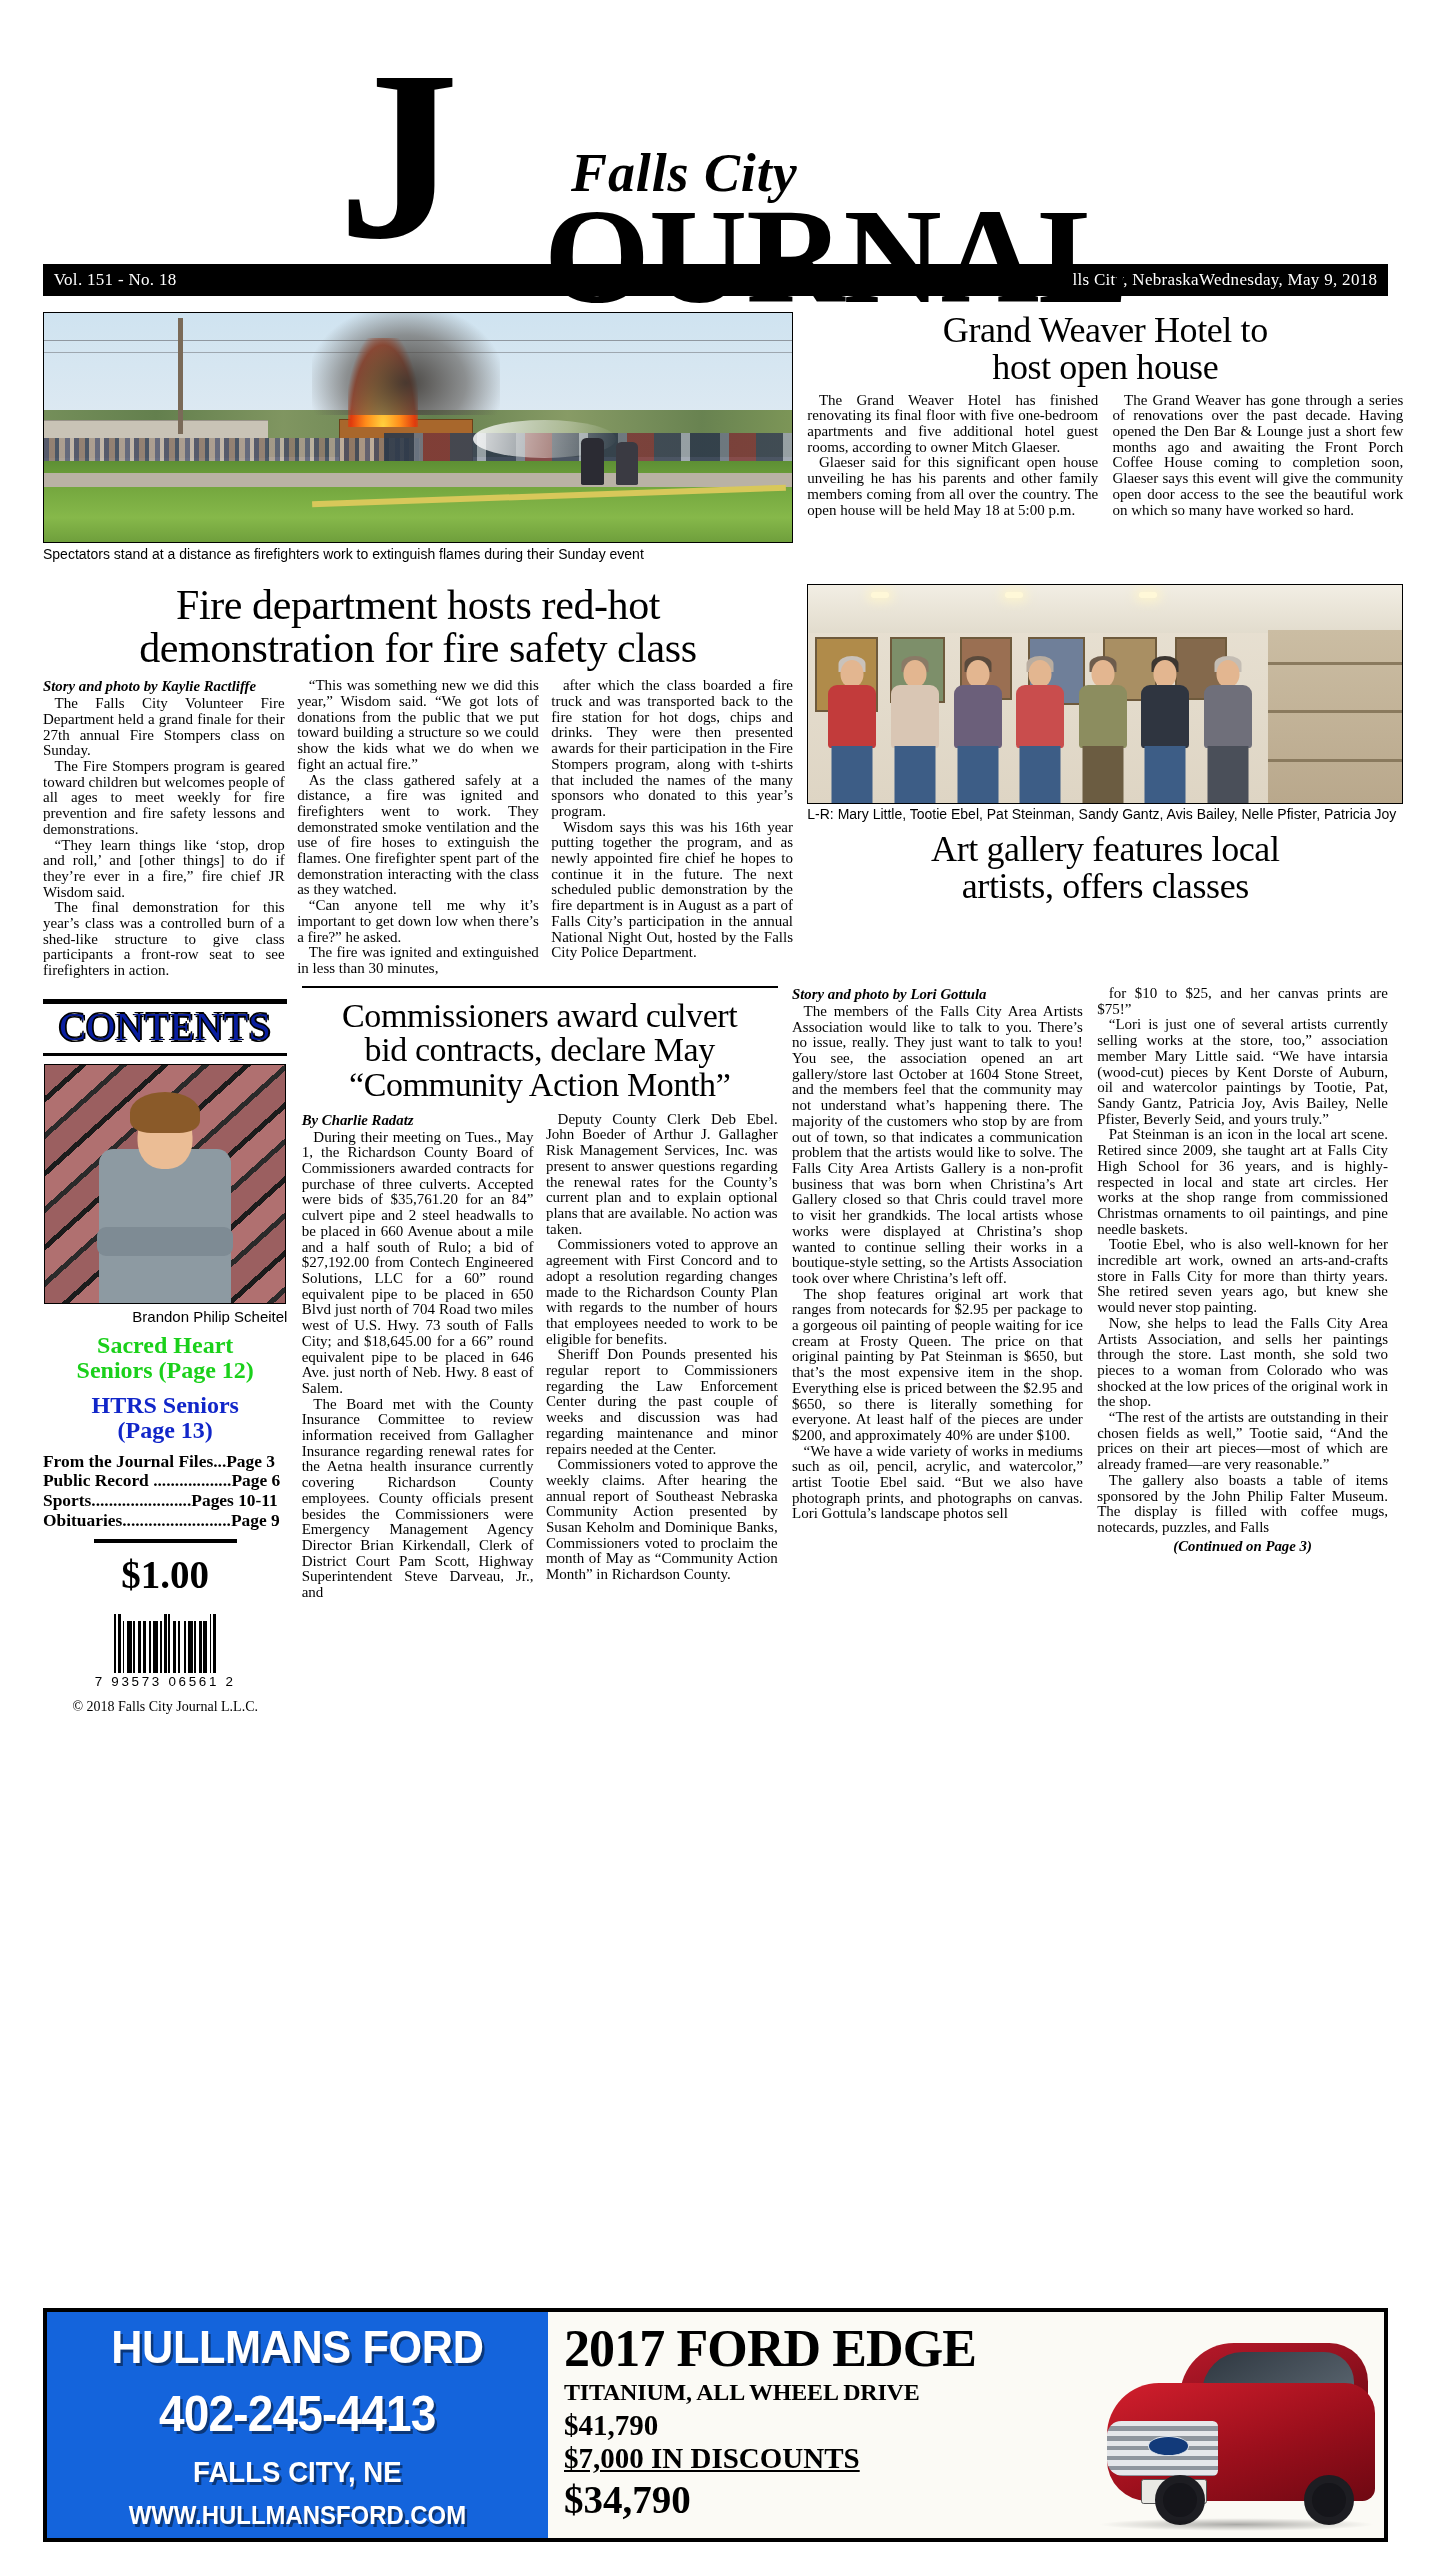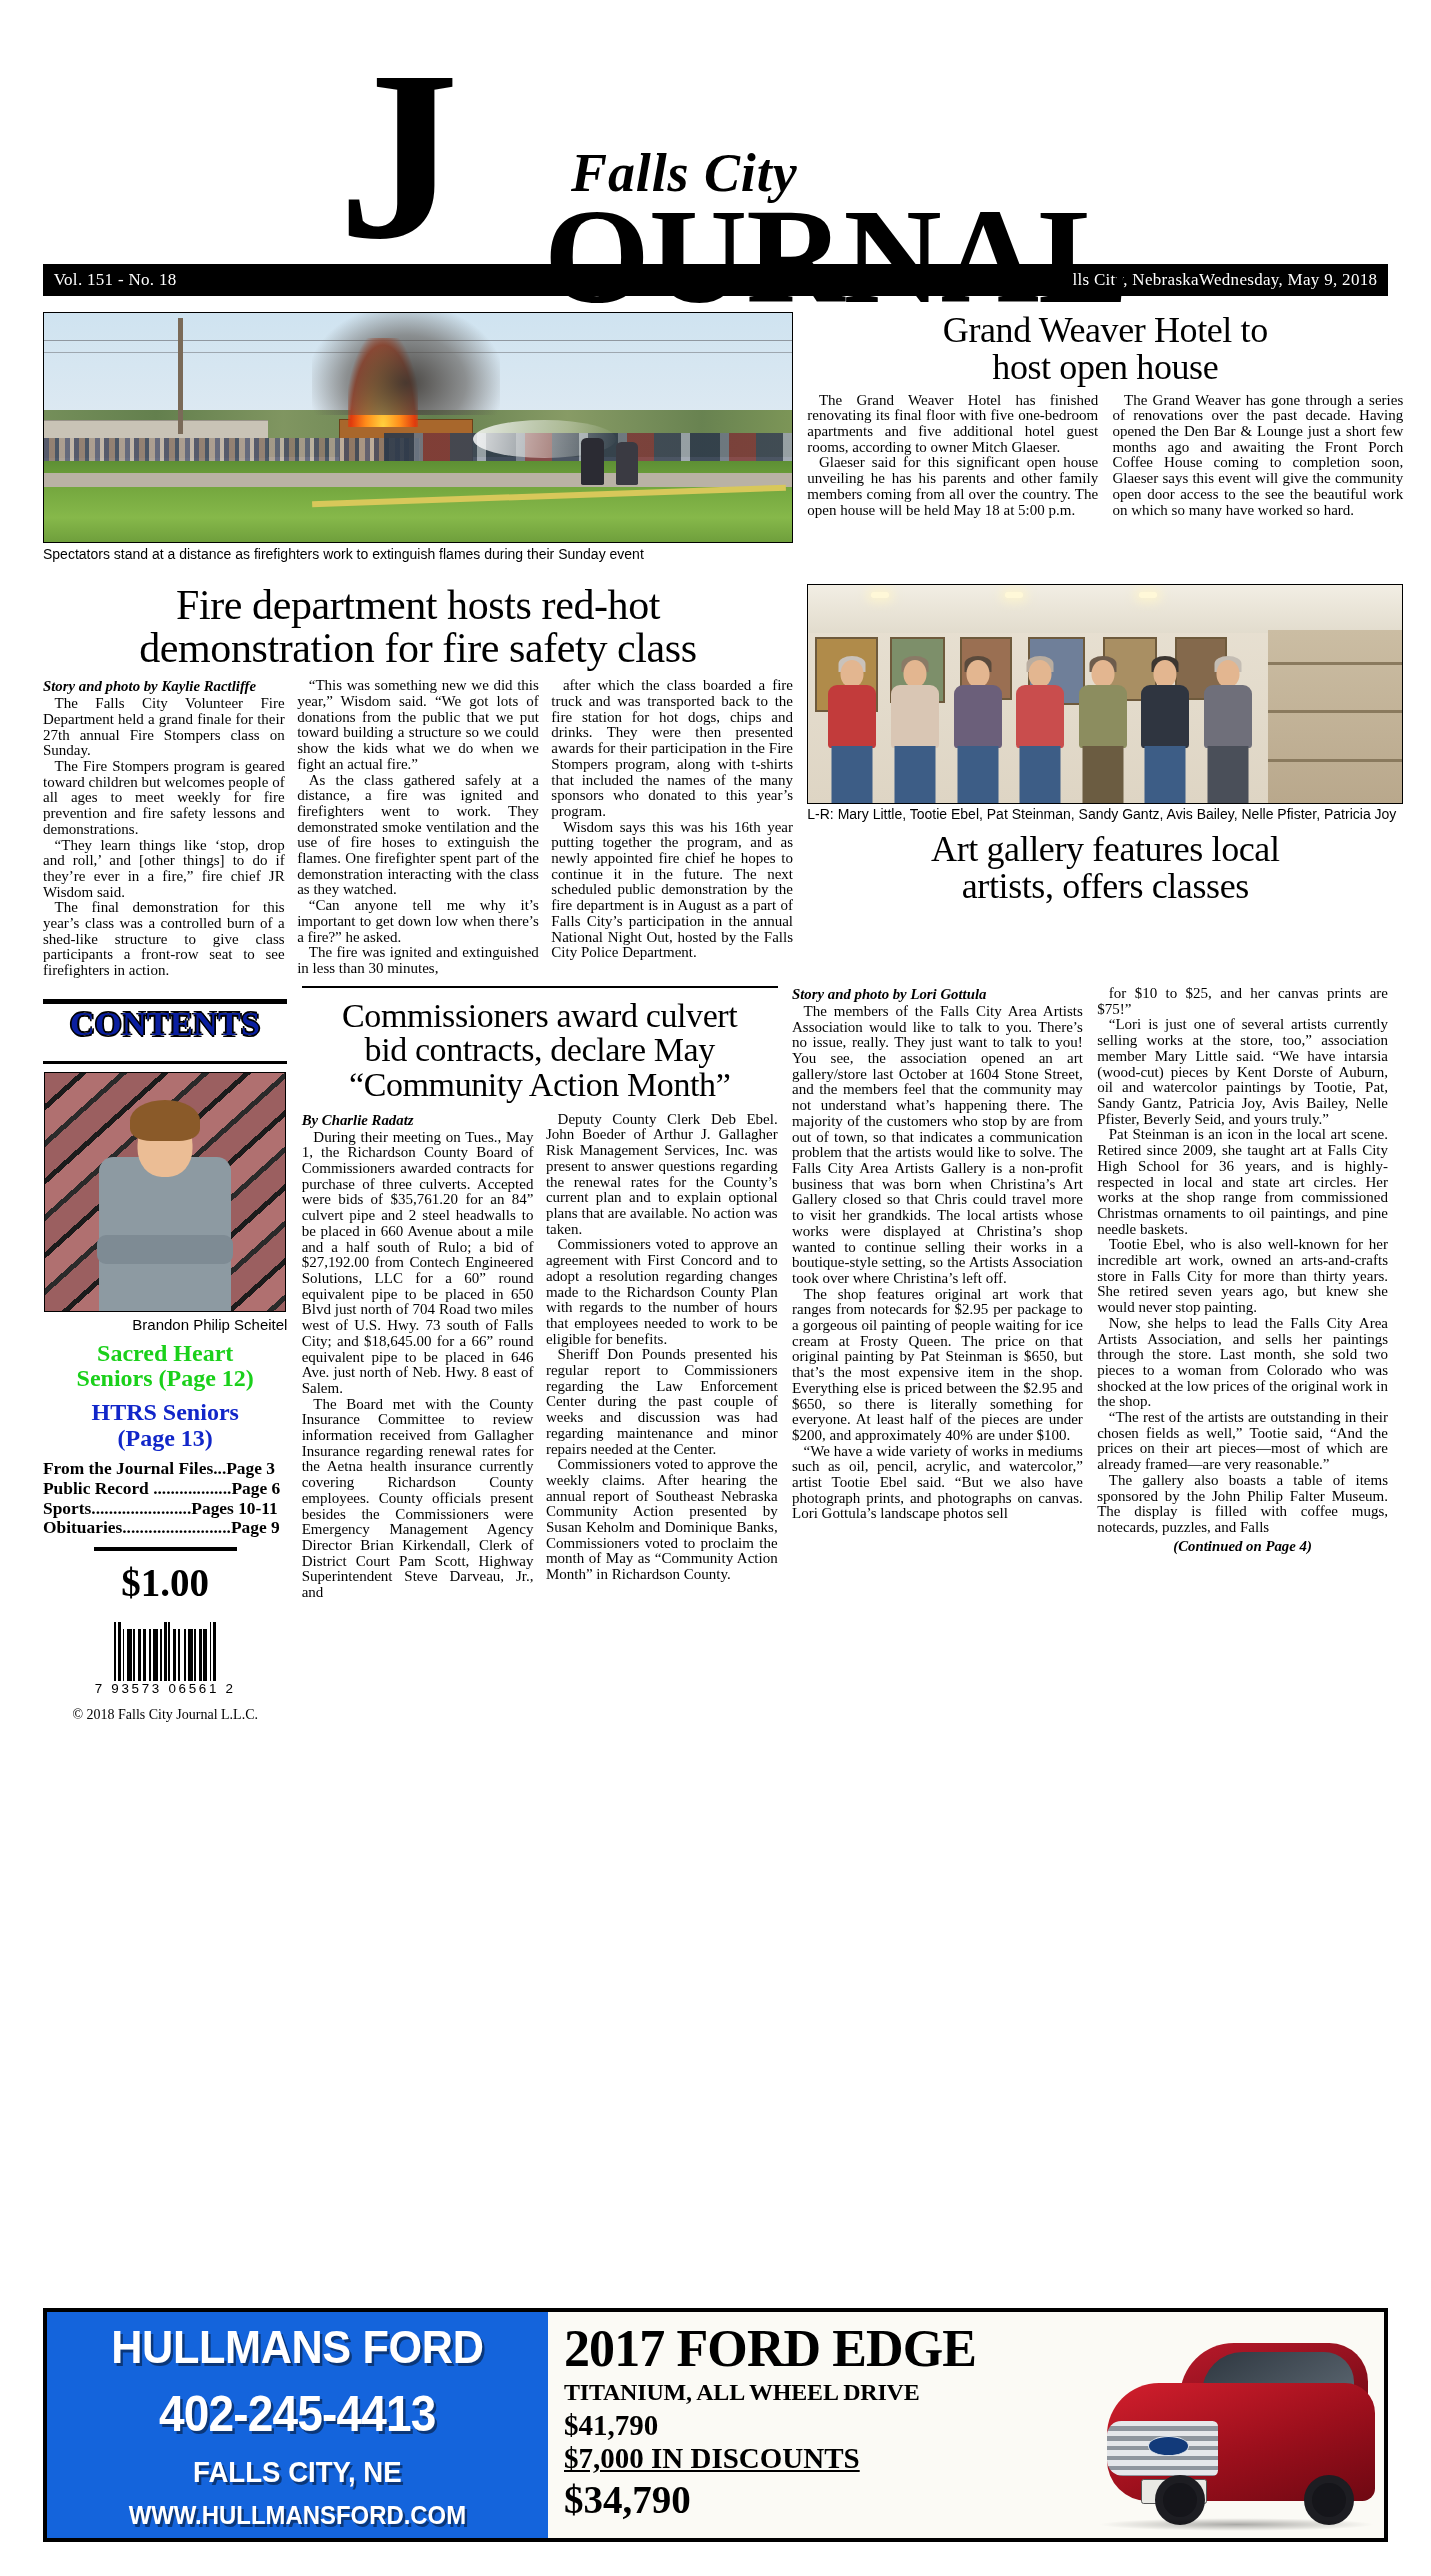--- a/index.html
+++ b/index.html
@@ -136,25 +136,25 @@
   .person { position:absolute; bottom:0; width:59px; height:143px; }
   .person .head { position:absolute; top:0; left:50%; transform:translateX(-50%); width:23px; height:27px; background:#e3b690; border-radius:50% 50% 45% 45%; }
   .person .hair { position:absolute; top:-3.6px; left:50%; transform:translateX(-50%); width:27px; height:16px; border-radius:50% 50% 0 0; }
   .person .torso { position:absolute; top:25px; left:50%; transform:translateX(-50%); width:48px; height:63px; border-radius:9px 9px 3.6px 3.6px; }
   .person .legs { position:absolute; top:86px; left:50%; transform:translateX(-50%); width:41px; bottom:0; background:#3d5d86; }
 
   
   .contents-box { width:259px; margin-top:12.5px; }
   .contents-title {
     text-align:center; font-family:"Liberation Serif", serif;
-    font-weight:700; font-size:34px; letter-spacing:0.4px;
+    font-weight:400; font-size:40px; letter-spacing:0.4px;
     color:#0a1fa0; -webkit-text-stroke:0px;
     text-shadow:1.8px 0 0 #000, -1.8px 0 0 #000, 0 1.8px 0 #000, 0 -1.8px 0 #000;
     border-bottom:3.6px solid #000;
-    line-height:1.05; padding-bottom:19px;
+    line-height:1.05; padding-bottom:5px;
   }
   .senior-photo { width:242px; height:240px; border:0.9px solid #000; margin:8px auto 0 auto; position:relative; overflow:hidden; }
   .sp-barn { position:absolute; inset:0;
     background:repeating-linear-gradient(138deg,#9b5f60 0 23px,#1b1b1b 23px 28px,#b07070 28px 50px,#2a2a2a 50px 55px); }
   .sp-body { position:absolute; left:50%; transform:translateX(-50%); bottom:0; width:132px; height:154px; background:#8d9aa2; border-radius:14.3px 14.3px 0 0; }
   .sp-head { position:absolute; left:50%; transform:translateX(-50%); bottom:134px; width:55px; height:64px; background:#ebbd95; border-radius:50% 50% 44% 44%; }
   .sp-hair { position:absolute; left:50%; transform:translateX(-50%); bottom:170px; width:70px; height:41px; background:#8a5a29; border-radius:50% 50% 30% 30%; }
   .sp-arms { position:absolute; left:50%; transform:translateX(-50%); bottom:47px; width:136px; height:29px; background:#7e8b94; border-radius:9px; }
   .senior-name { text-align:right; font-family:"Liberation Sans", sans-serif; font-size:15px; padding-top:3.6px; }
   .sacred { text-align:center; font-weight:700; font-size:24px; line-height:1.06; color:#1ad01a; padding-top:8px; }
@@ -476,21 +476,21 @@
           </div>
         </div>
         <div class="body-col" style="width:291px;">
           <p>for $10 to $25, and her canvas prints are $75!”</p>
           <p>“Lori is just one of several artists currently selling works at the store, too,” association member Mary Little said. “We have intarsia (wood-cut) pieces by Kent Dorste of Auburn, oil and watercolor paintings by Tootie, Pat, Sandy Gantz, Patricia Joy, Avis Bailey, Nelle Pfister, Beverly Seid, and yours truly.”</p>
           <p>Pat Steinman is an icon in the local art scene. Retired since 2009, she taught art at Falls City High School for 36 years, and is highly-respected in local and state art circles. Her works at the shop range from commissioned Christmas ornaments to oil paintings, and pine needle baskets.</p>
           <p>Tootie Ebel, who is also well-known for her incredible art work, owned an arts-and-crafts store in Falls City for more than thirty years. She retired seven years ago, but knew she would never stop painting.</p>
           <p>Now, she helps to lead the Falls City Area Artists Association, and sells her paintings through the store. Last month, she sold two pieces to a woman from Colorado who was shocked at the low prices of the original work in the shop.</p>
           <p>“The rest of the artists are outstanding in their chosen fields as well,” Tootie said, “And the prices on their art pieces—most of which are already framed—are very reasonable.”</p>
           <p>The gallery also boasts a table of items sponsored by the John Philip Falter Museum. The display is filled with coffee mugs, notecards, puzzles, and Falls</p>
-          <div class="cont-note">(Continued on Page 4)</div>
+          <div class="cont-note">(Continued on Page 3)</div>
         </div>
       </div>
     </div>
   </div>
 
   <div class="ad">
     <div class="ad-left">
       <div class="ad-dealer">HULLMANS FORD</div>
       <div class="ad-phone">402-245-4413</div>
       <div class="ad-city">FALLS CITY, NE</div>

